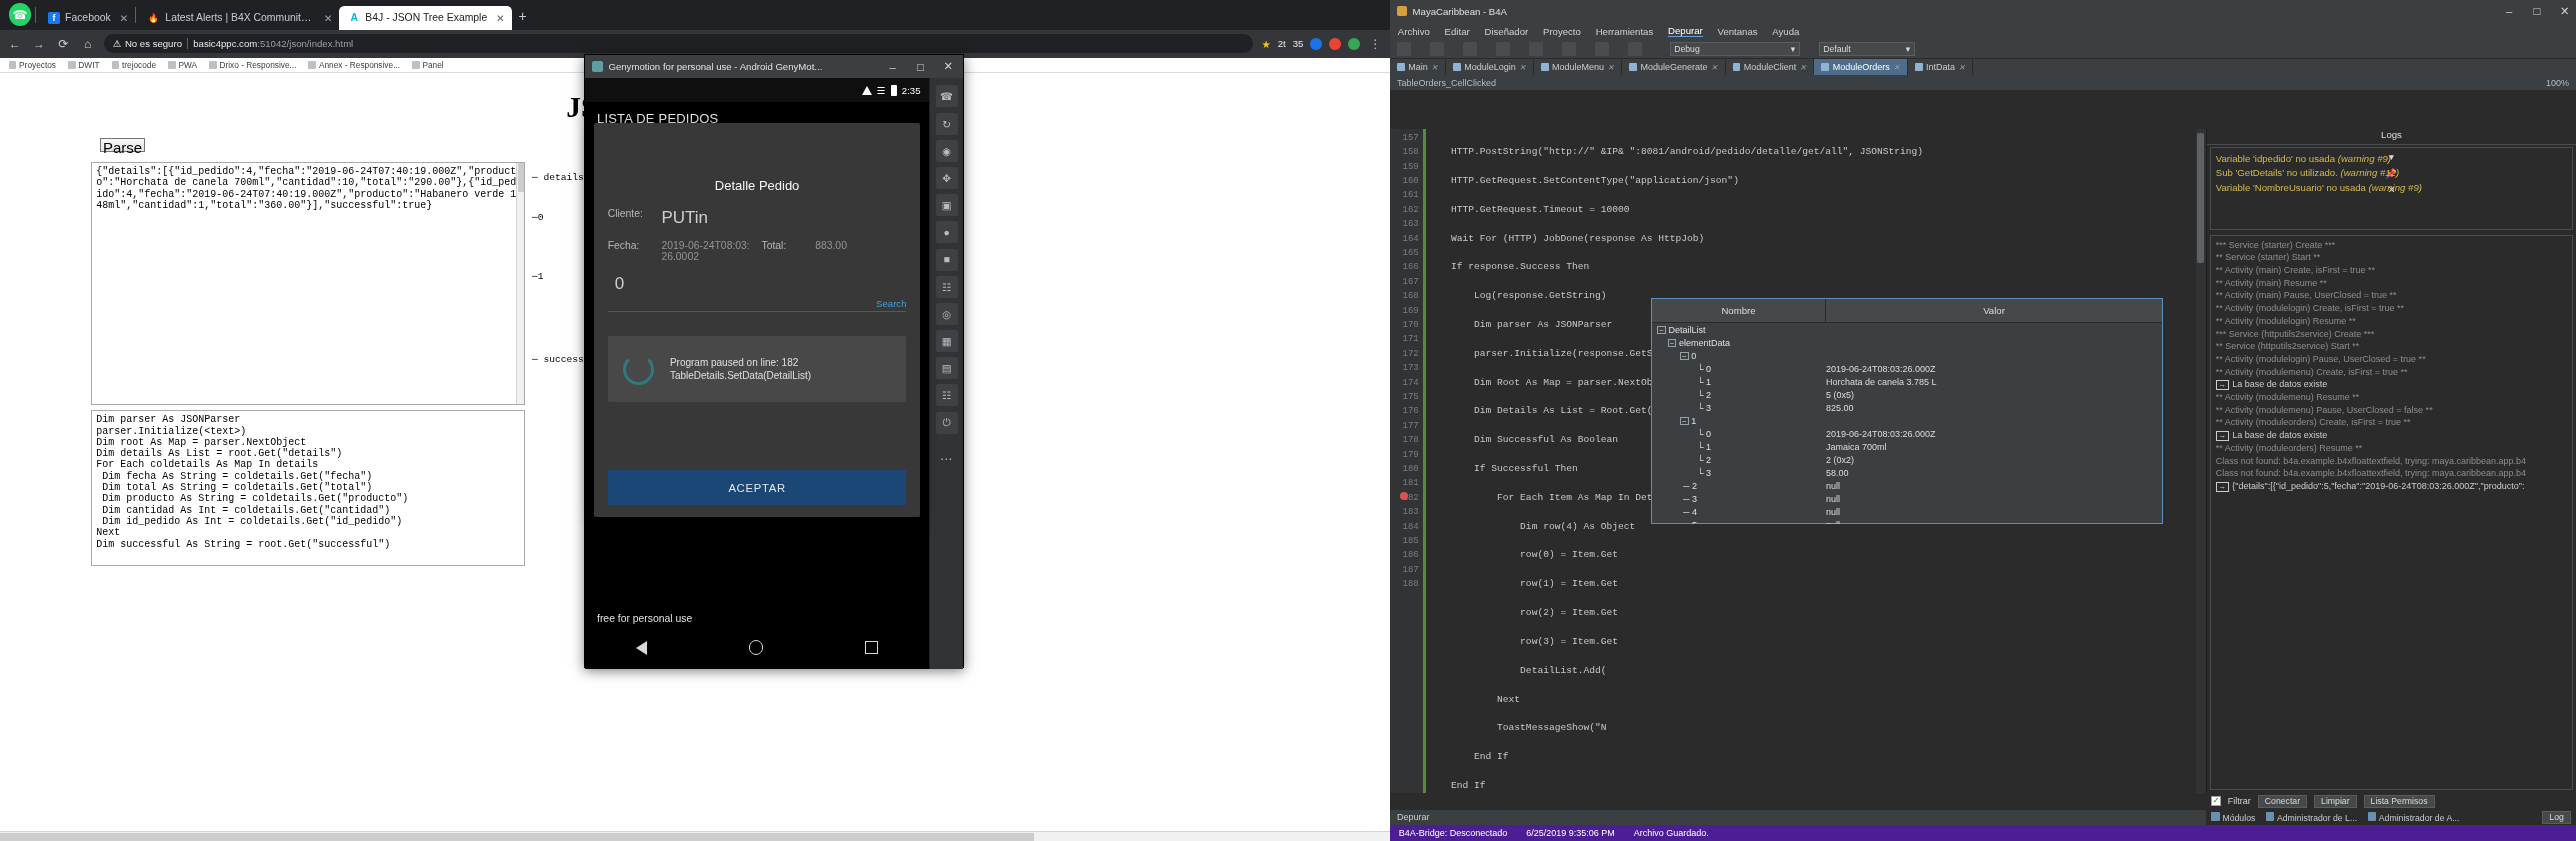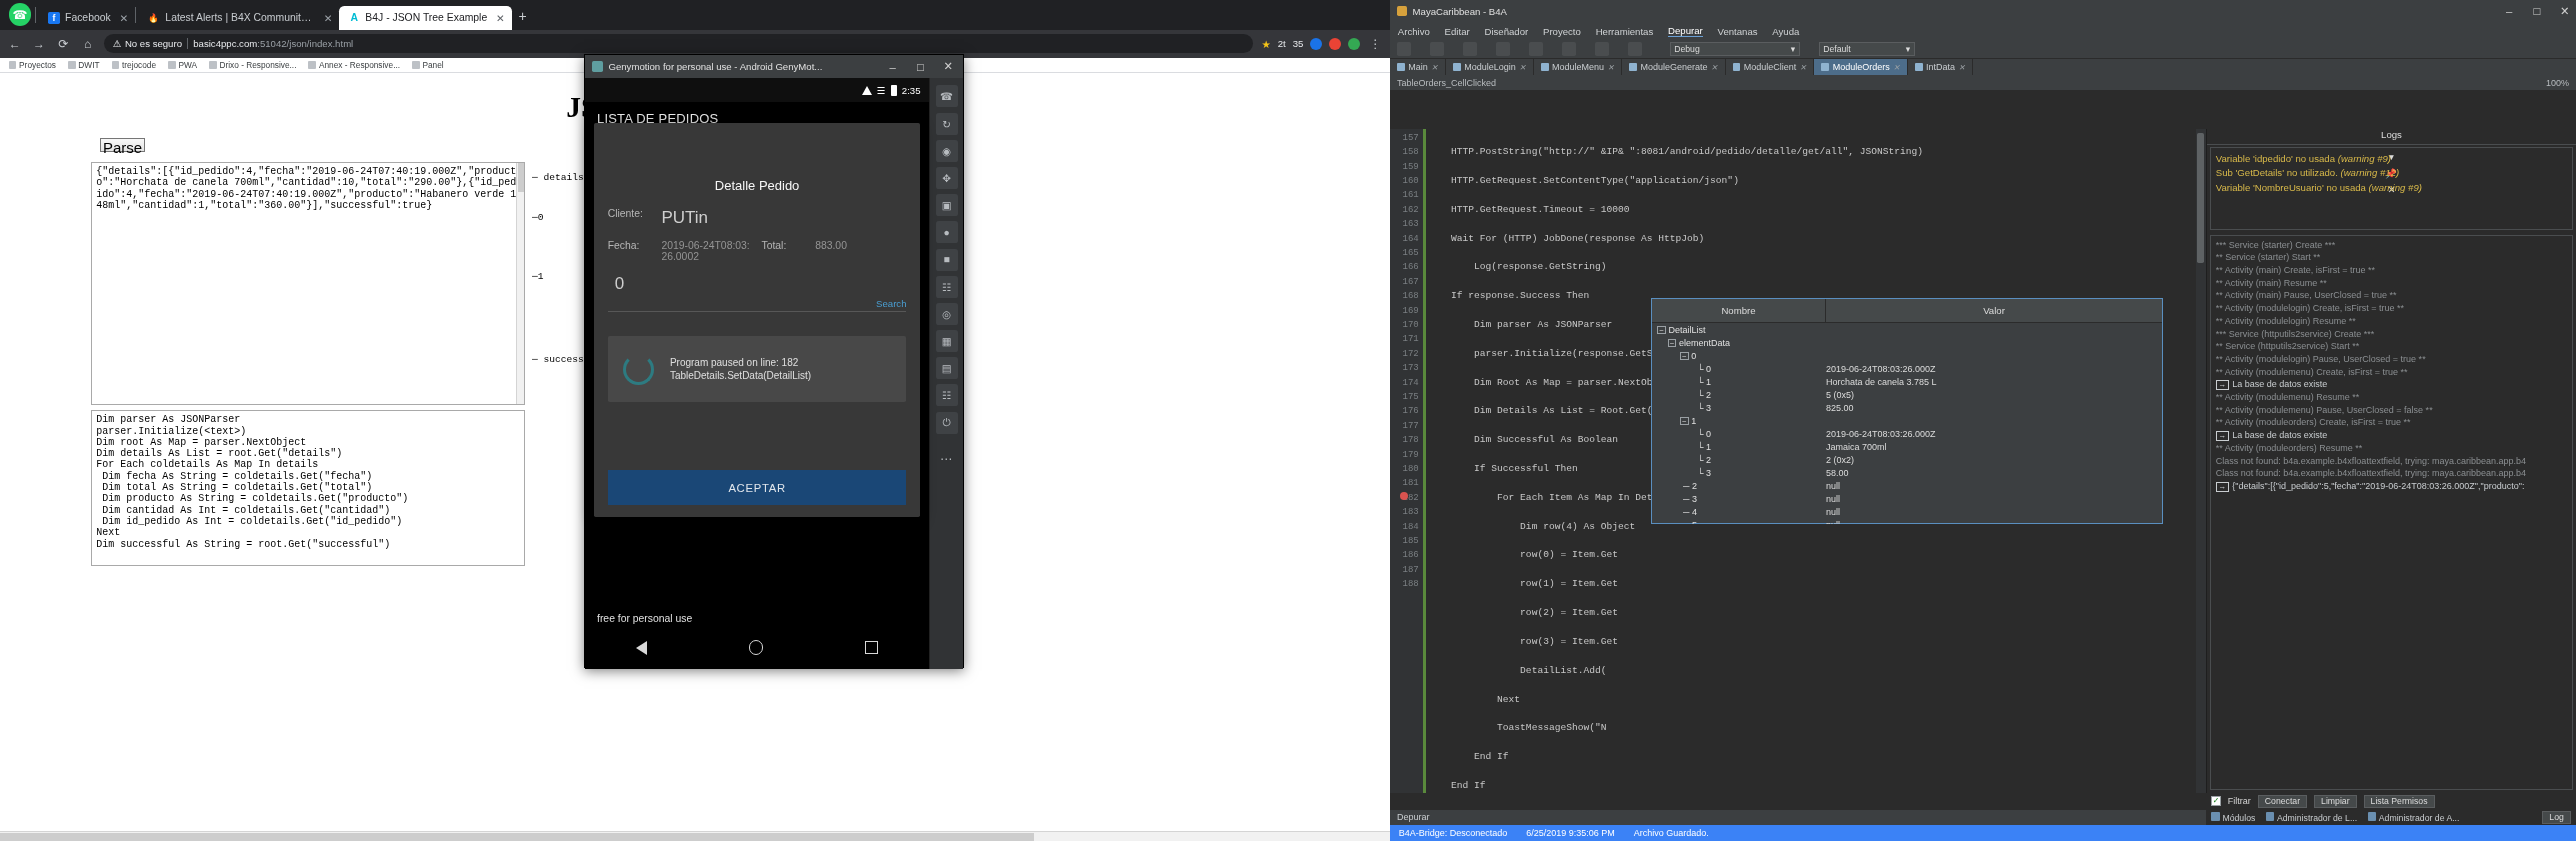--- a/index.html
+++ b/index.html
@@ -191,21 +191,21 @@
     display:flex; align-items:center; font-size:8.7px; color:#dcdcdc; }
   .logmods { position:absolute; right:0; bottom:17.4px; width:370px; height:14.8px;
     display:flex; align-items:center; gap:10.4px; padding:0 5.2px; font-size:8.7px; color:#c9cdd0; }
   .logmods span.ic { width:8.7px;height:8.7px;background:#6a8fb0;display:inline-block;
     margin-right:2.6px;border-radius:0.9px; }
 
   .depurar { position:absolute; left:0; bottom:17.4px; width:816px; height:14.8px;
     background:#3c3f41; display:flex; align-items:center; padding:0 7px; font-size:9px;
     color:#c9cdd0; }
   .statusbar2 { position:absolute; left:0; bottom:0; width:1186px; height:17.4px;
-    background:#3b82f6; display:flex; align-items:center; gap:19px; padding:0 8.7px;
+    background:#4c1d95; display:flex; align-items:center; gap:19px; padding:0 8.7px;
     font-size:9px; color:#fff; }
 </style>
 </head>
 <body>
 
 <div class="screen">
 
   <div class="browser">
 
     <div class="tabstrip">
@@ -518,22 +518,22 @@
         <div>188</div>
       </div>
       <div class="greenbar"></div>
       <div class="bpdot" style="top:363px;"></div>
 
       <div class="codelines">
 <div>    HTTP.PostString("http://" &amp;IP&amp; ":8081/android/pedido/detalle/get/all", JSONString)</div>
 <div>    HTTP.GetRequest.SetContentType("application/json")</div>
 <div>    HTTP.GetRequest.Timeout = 10000</div>
 <div>    Wait For (HTTP) JobDone(response As HttpJob)</div>
+<div>    If response.Success Then</div>
 <div>        Log(response.GetString)</div>
-<div>    If response.Success Then</div>
 <div>        Dim parser As JSONParser</div>
 <div>        parser.Initialize(response.GetString)</div>
 <div>        Dim Root As Map = parser.NextObject</div>
 <div>        Dim Details As List = Root.Get("details")</div>
 <div>        Dim Successful As Boolean</div>
 <div>        If Successful Then</div>
 <div>            For Each Item As Map In Details</div>
 <div>                Dim row(4) As Object</div>
 <div>                row(0) = Item.Get</div>
 <div>                row(1) = Item.Get</div>

